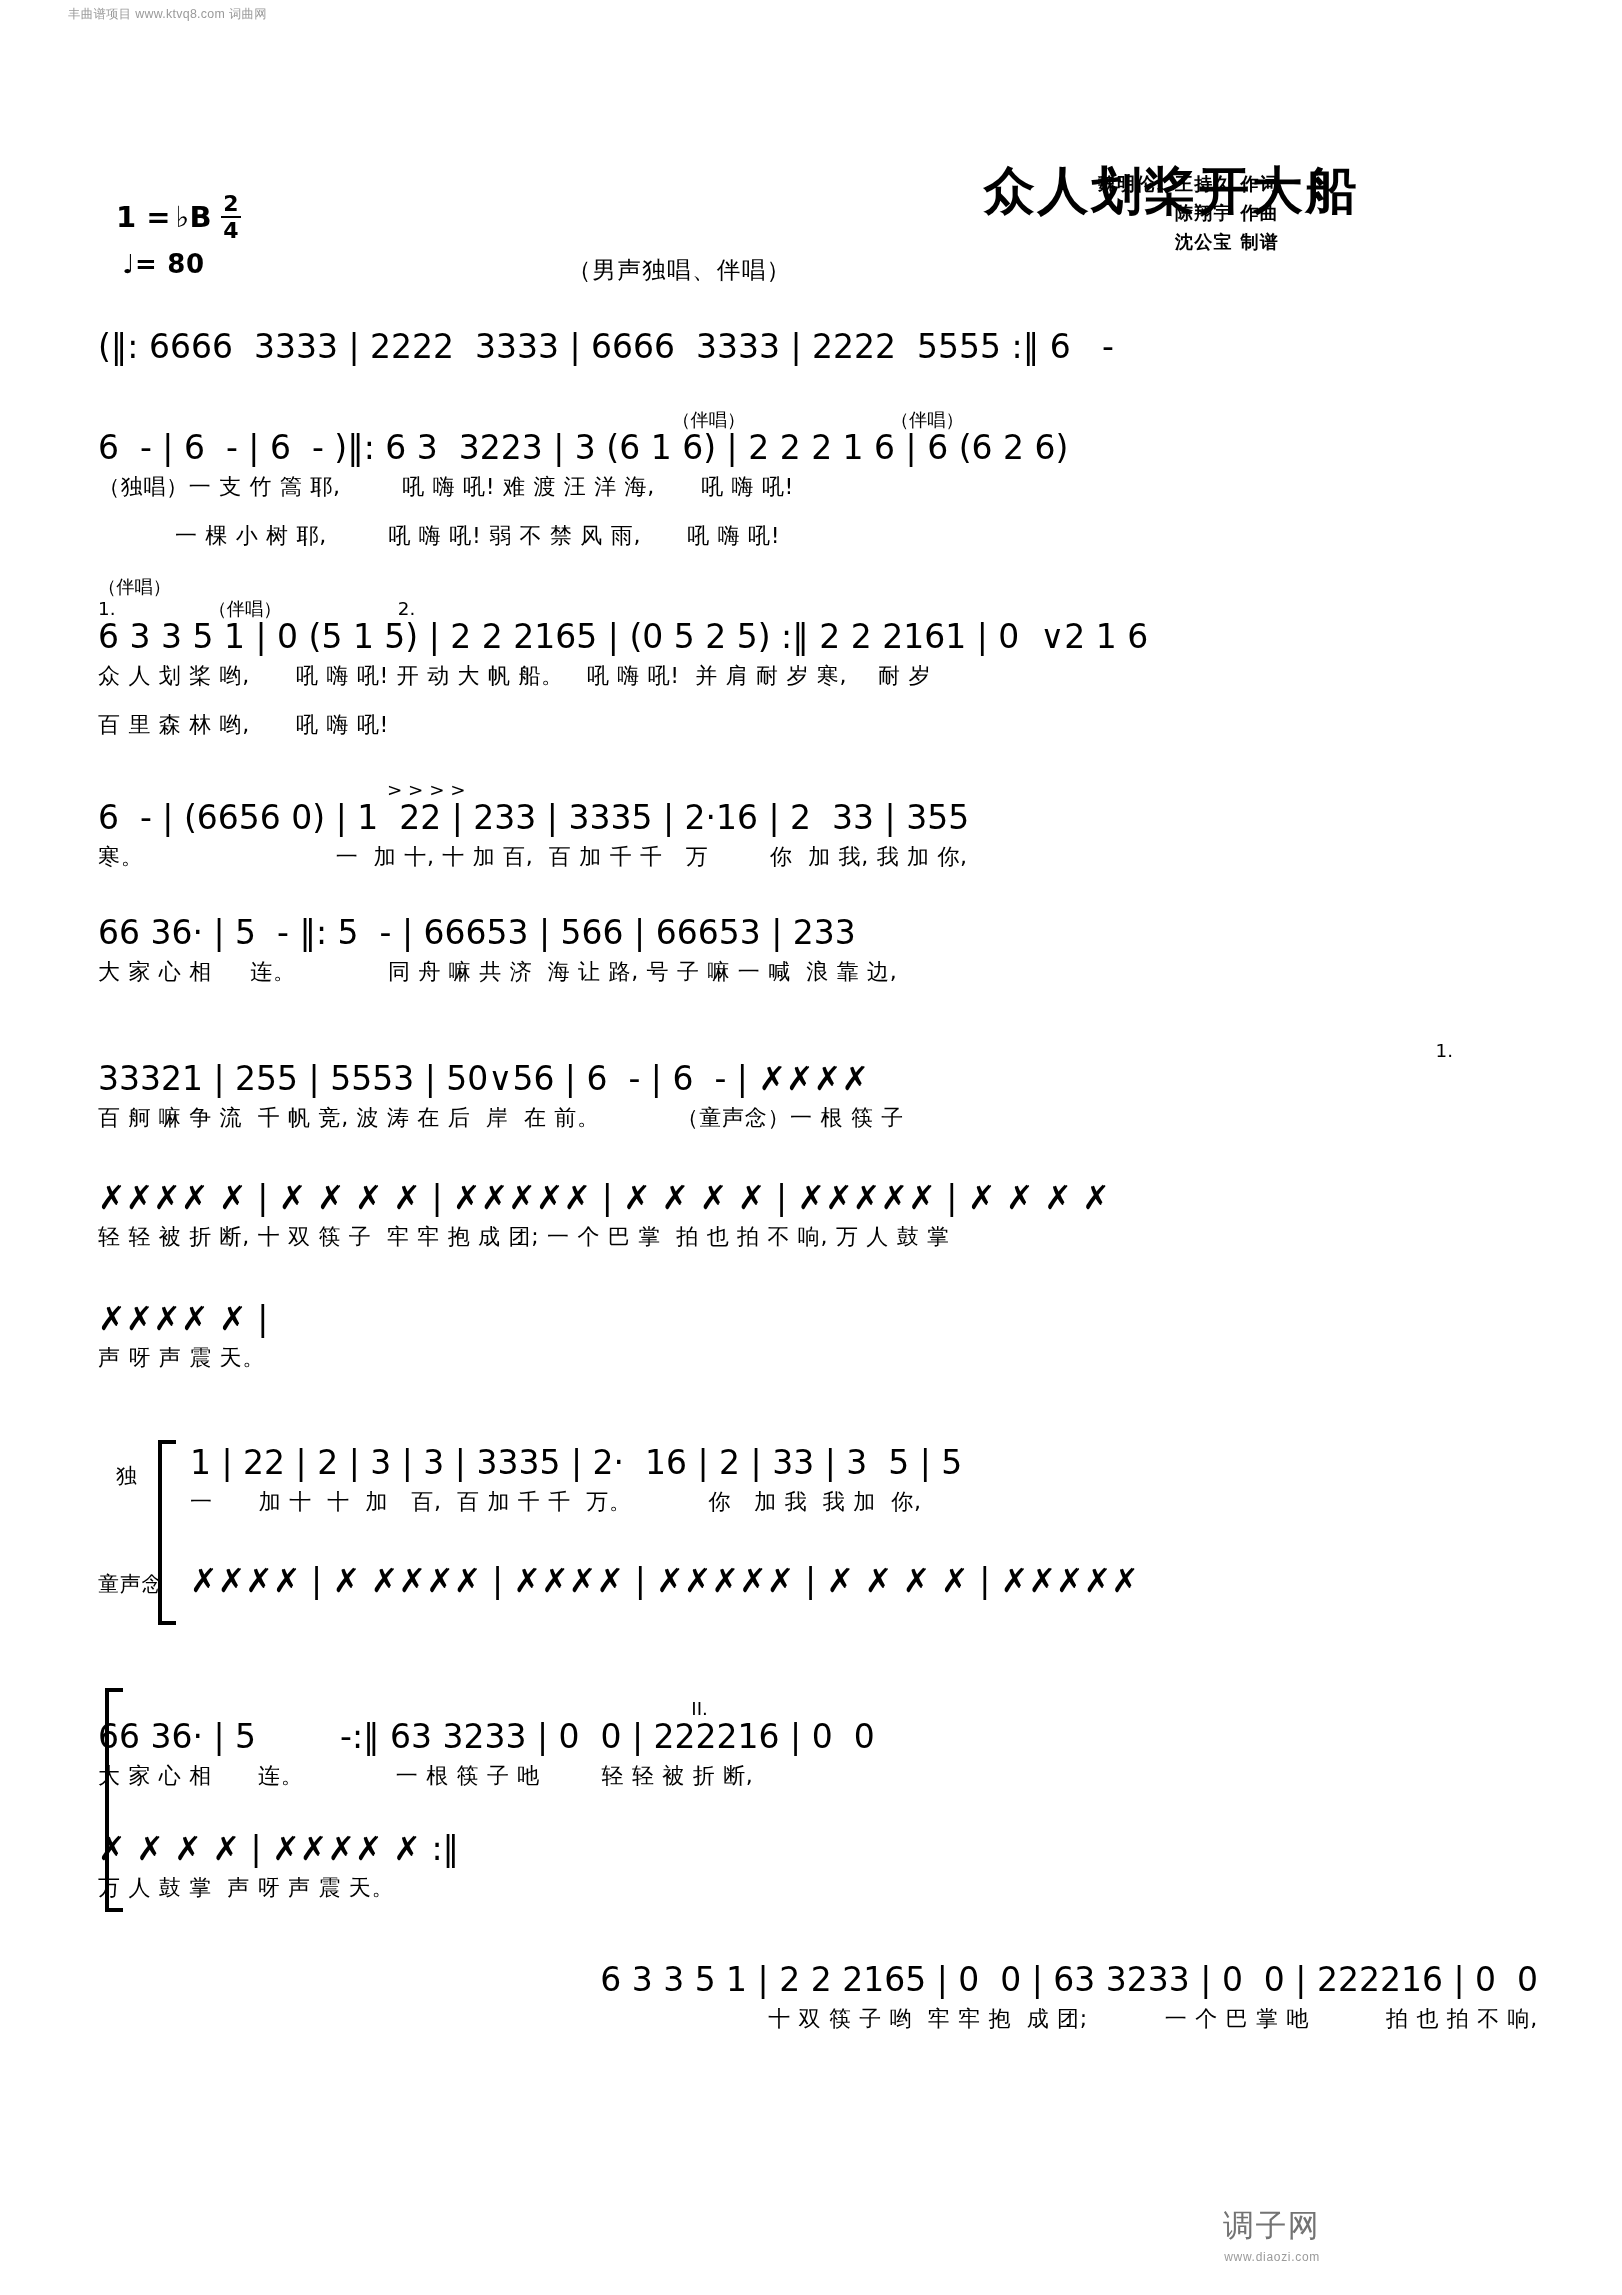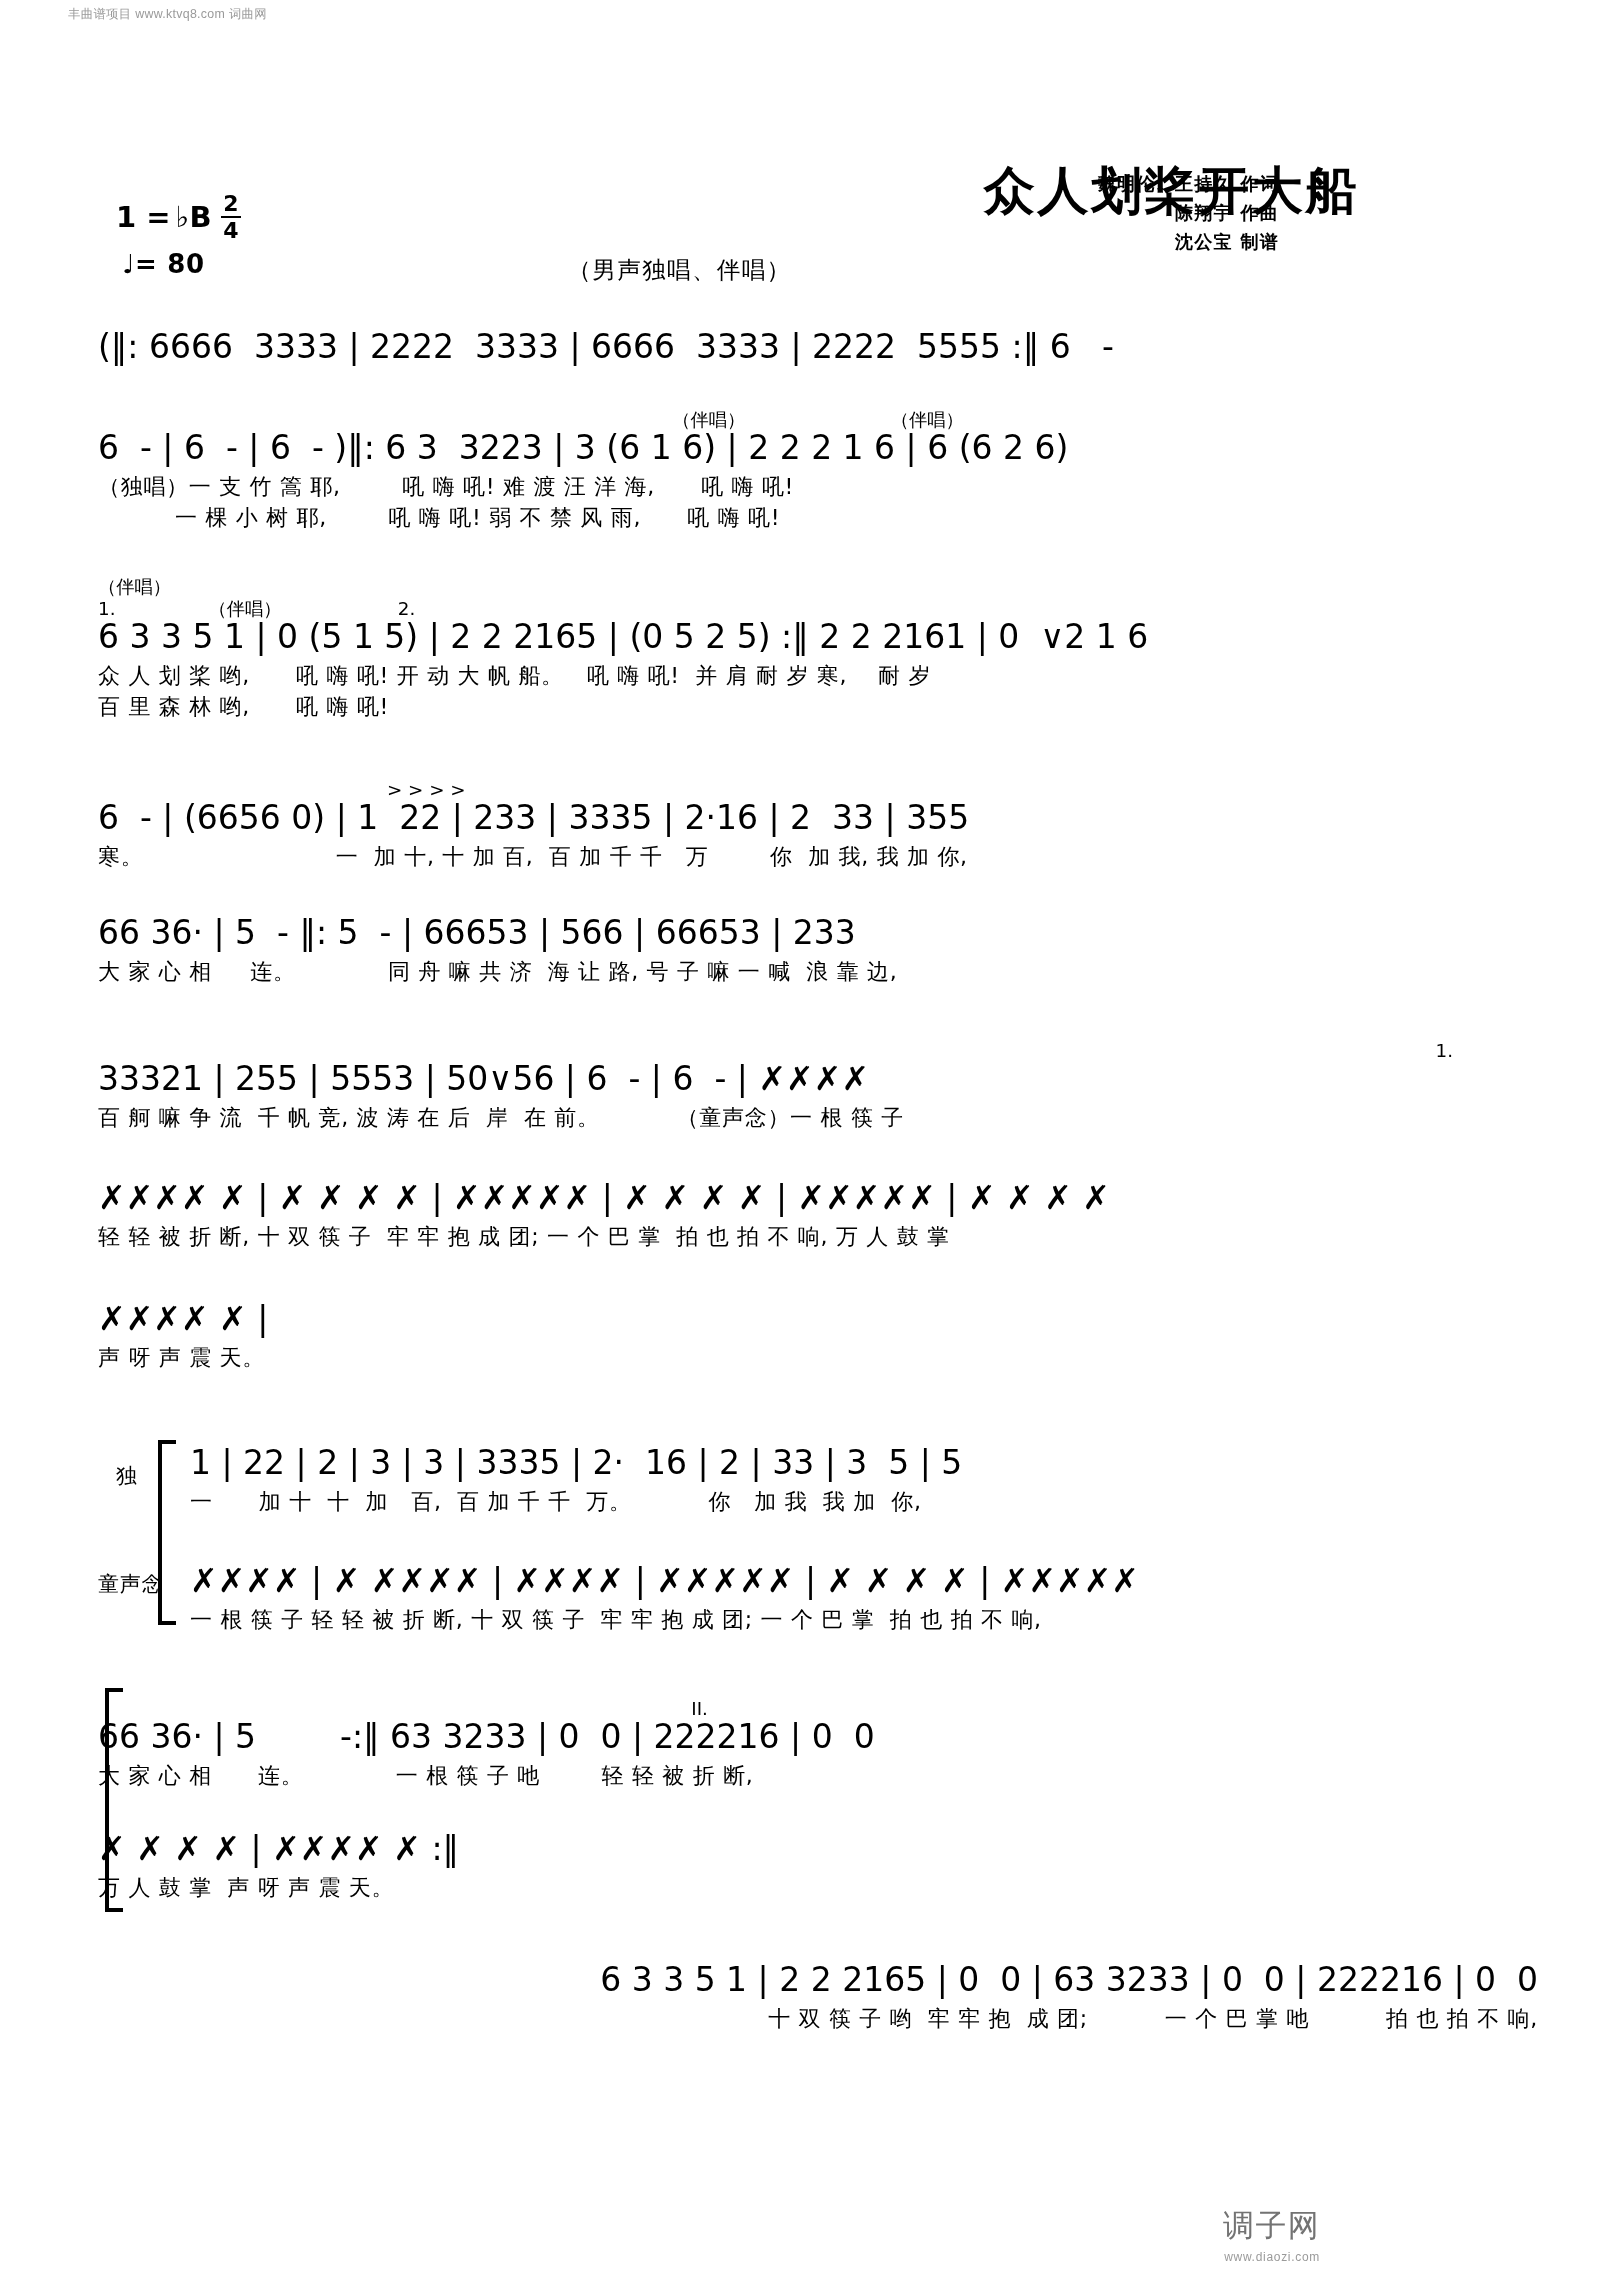--- a/index.html
+++ b/index.html
@@ -139,21 +139,21 @@
     line-height: 1.0;
   }
   .lyr {
     font-family: "DejaVu Sans", sans-serif;
     font-size: 22px;
     letter-spacing: 0.7px;
     white-space: pre;
     line-height: 1.25;
     margin-top: 9.2px;
   }
-  .lyr.second { margin-top: 3px; }
+  .lyr.second { margin-top: 21px; }
   .marks {
     font-family: "DejaVu Sans", sans-serif;
     font-size: 18.3px;
     white-space: pre;
     height: 22px;
     line-height: 22px;
   }
   .side-label {
     position: absolute;
     font-family: "DejaVu Sans", sans-serif;
@@ -245,21 +245,20 @@
   <div class="side-label" style="left:116px; top:1462px;">独</div>
   <div class="side-label" style="left:98px; top:1570px;">童声念</div>
 
   <div class="system" style="top:1446px; left:190px; width:1348px;">
     <div class="notes">1 | 22 | 2 | 3 | 3 | 3335 | 2·  16 | 2 | 33 | 3  5 | 5</div>
     <div class="lyr">一      加 十  十  加   百,  百 加 千 千  万。          你   加 我  我 加  你,</div>
   </div>
 
   <div class="system" style="top:1564px; left:190px; width:1348px;">
     <div class="notes">✗✗✗✗ | ✗ ✗✗✗✗ | ✗✗✗✗ | ✗✗✗✗✗ | ✗ ✗ ✗ ✗ | ✗✗✗✗✗</div>
-    <div class="lyr">一 根 筷 子 轻 轻 被 折 断, 十 双 筷 子  牢 牢 抱 成 团; 一 个 巴 掌  拍 也 拍 不 响,</div>
   </div>
 
   <div class="brace" style="left:105px; top:1688px; height:216px;"></div>
 
   <div class="system" style="top:1698px;">
     <div class="marks" style="padding-left:419px;">                              II.</div>
     <div class="notes">66 36· | 5        -:‖ 63 3233 | 0  0 | 222216 | 0  0</div>
     <div class="lyr">大 家 心 相      连。            一 根 筷 子 吔        轻 轻 被 折 断,</div>
   </div>
 

